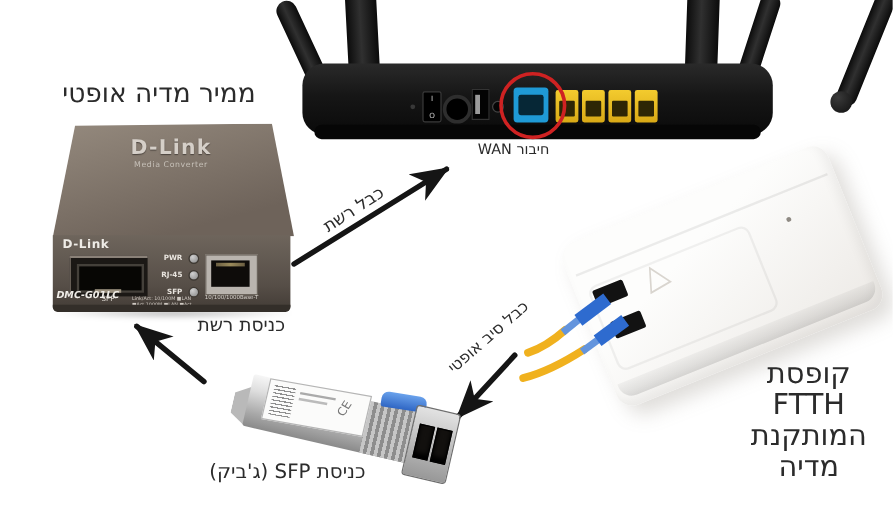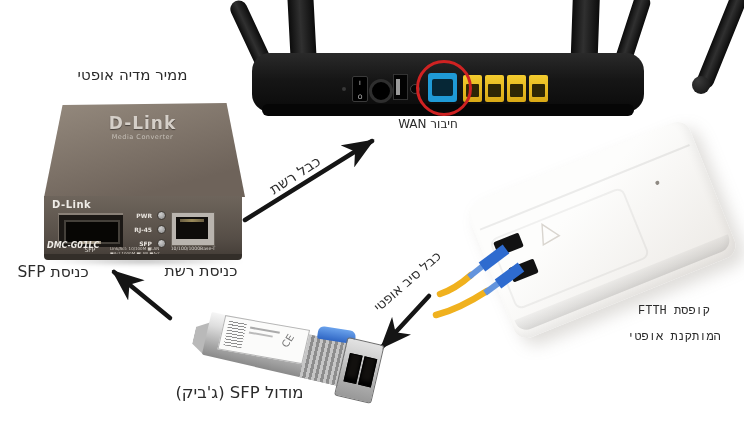--- a/index.html
+++ b/index.html
@@ -75,21 +75,21 @@
   <div class="ab lan-port" style="left:507px;top:75px;width:19px;height:27px;">
       <span class="lan-inner"></span>
     </div>
   <div class="ab lan-port" style="left:529px;top:75px;width:19px;height:27px;">
       <span class="lan-inner"></span>
     </div>
   <div class="ab" style="left:416px;top:60px;width:50px;height:50px;border:3px solid #cf2222;border-radius:50%;"></div>
 
   <div class="ab he" style="left:378px;top:117px;width:100px;font-size:12px;">חיבור WAN</div>
 
-  <div class="ab he" style="left:45px;top:66px;width:175px;font-size:15px;text-align:center;">ממיר מדיה אופטי</div>
+  <div class="ab he" style="left:45px;top:66px;width:175px;font-size:22px;text-align:center;">ממיר מדיה אופטי</div>
 
   <div class="ab" style="left:42px;top:256px;width:205px;height:10px;background:radial-gradient(ellipse at center,rgba(0,0,0,0.28),rgba(0,0,0,0) 70%);filter:blur(2px);"></div>
   <div class="ab mc-top" style="left:40px;top:103px;width:205px;height:94px;">
     <div style="position:absolute;left:0;top:10px;width:100%;text-align:center;font-size:17px;font-weight:bold;letter-spacing:1px;color:#d5cfc8;text-shadow:0 1px 1px #4a433d;">D-Link</div>
     <div style="position:absolute;left:0;top:30px;width:100%;text-align:center;font-size:6.5px;letter-spacing:0.5px;color:#c6c0b8;">Media Converter</div>
   </div>
   <div class="ab mc-front" style="left:44px;top:196px;width:198px;height:60px;">
     <div class="mc-label" style="position:absolute;left:8px;top:3px;font-size:10px;letter-spacing:0.5px;">D-Link</div>
     <div style="position:absolute;left:14px;top:17px;width:64px;height:32px;background:#1b1815;border-top:2px solid #8a8178;border-left:1px solid #7a7168;">
       <span style="position:absolute;left:5px;top:5px;width:52px;height:20px;background:#070604;border:2px solid #44403a;"></span>
@@ -106,21 +106,20 @@
     <div style="position:absolute;left:127px;top:16px;width:42px;height:32px;background:#b9b4ae;border:1px solid #6b645c;">
       <span style="position:absolute;left:4px;top:4px;width:32px;height:22px;background:#0e0c0a;">
         <span style="position:absolute;left:4px;top:2px;width:24px;height:3px;background:linear-gradient(90deg,#6a5e42,#9a8a5a,#6a5e42);"></span>
       </span>
     </div>
     <div style="position:absolute;left:124px;top:50px;width:50px;text-align:center;font-size:4.6px;color:#d8d4ce;">10/100/1000Base-T</div>
     <div style="position:absolute;left:66px;top:51px;width:58px;font-size:4px;color:#cfc9c2;line-height:4.5px;">Link/Act: 10/100M ■LAN ■Act  1000M ■LAN ■Act</div>
   </div>
   <div class="ab mc-base" style="left:44px;top:254px;width:198px;height:6px;"></div>
 
-  <div class="ab he" style="left:5px;top:263px;width:96px;font-size:15.5px;">כניסת SFP</div>
   <div class="ab he" style="left:160px;top:262px;width:82px;font-size:15.5px;">כניסת רשת</div>
 
   <div class="ab ftth" style="left:483px;top:157px;width:238px;height:146px;transform:rotate(-22deg);">
     <div style="position:absolute;left:6px;top:26px;width:226px;height:2px;background:rgba(0,0,0,0.07);"></div>
     <div style="position:absolute;left:10px;top:40px;width:140px;height:72px;border:2px solid rgba(0,0,0,0.05);border-radius:8px;"></div>
     <div style="position:absolute;left:56px;top:36px;font-size:27px;color:#d9d5cf;transform:rotate(-8deg);">△</div>
     <div style="position:absolute;left:186px;top:48px;width:4px;height:4px;border-radius:50%;background:#8f8a83;"></div>
     <div style="position:absolute;left:4px;top:124px;width:230px;height:14px;background:linear-gradient(180deg,rgba(0,0,0,0.04),rgba(0,0,0,0.12));border-radius:0 0 12px 12px;"></div>
   </div>
   <div class="ab slot" style="left:495px;top:237px;width:27px;height:15px;transform:rotate(-22deg);"></div>
@@ -159,20 +158,20 @@
         <span style="position:absolute;left:26px;top:6px;width:30px;height:2px;background:#aaa;"></span>
         <span style="position:absolute;left:26px;top:11px;width:24px;height:2px;background:#bbb;"></span>
       </div>
       <div class="ab sfp-latch" style="left:120px;top:8px;width:38px;height:13px;"></div>
       <div class="ab sfp-head" style="left:150px;top:14px;width:36px;height:58px;">
         <span class="lc-hole" style="left:5px;"></span>
         <span class="lc-hole" style="left:20px;"></span>
       </div>
     </div>
   </div>
-  <div class="ab he" style="left:142px;top:383px;width:195px;font-size:16.5px;">מודול SFP (ג'ביק)</div>
+  <div class="ab he" style="left:142px;top:383px;width:195px;font-size:16.5px;">כניסת SFP (ג'ביק)</div>
 
-  <div class="ab he" style="left:608px;top:298px;width:132px;font-size:12px;line-height:26px;font-family:Liberation Mono, monospace;">
+  <div class="ab he" style="left:608px;top:298px;width:132px;font-size:24px;line-height:26px;">
     <div>קופסת FTTH</div>
-    <div>המותקנת אופטי</div>
+    <div>המותקנת מדיה</div>
   </div>
 
 </div>
 
 </body></html>

